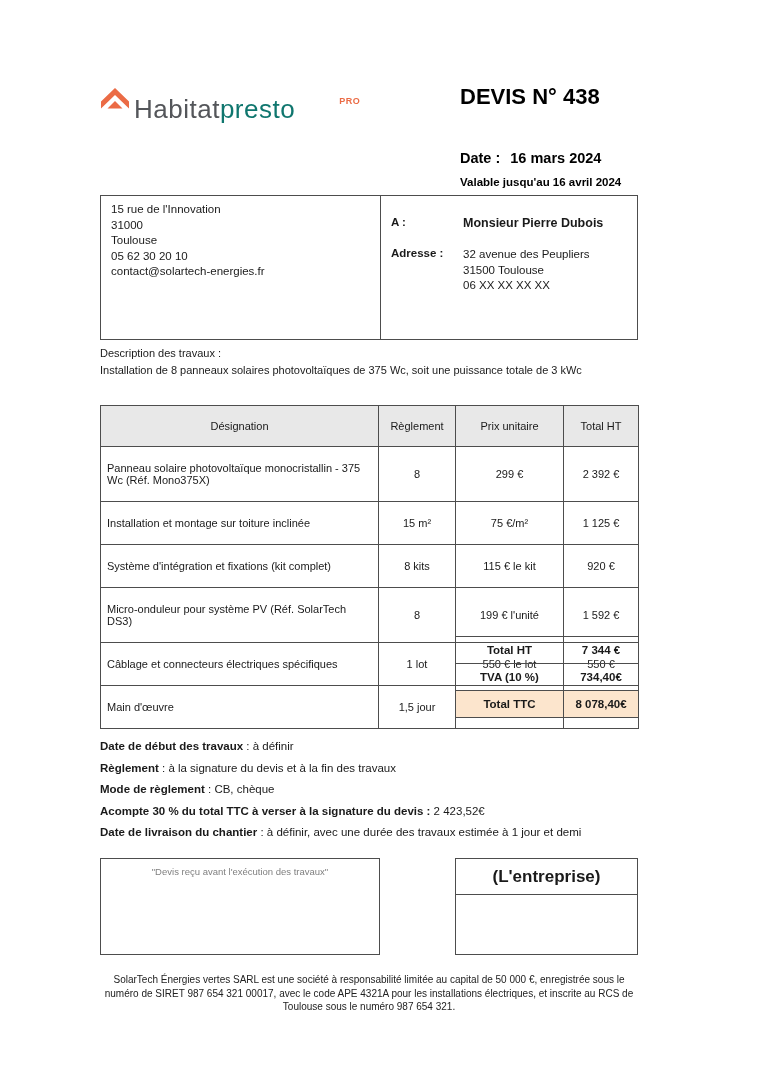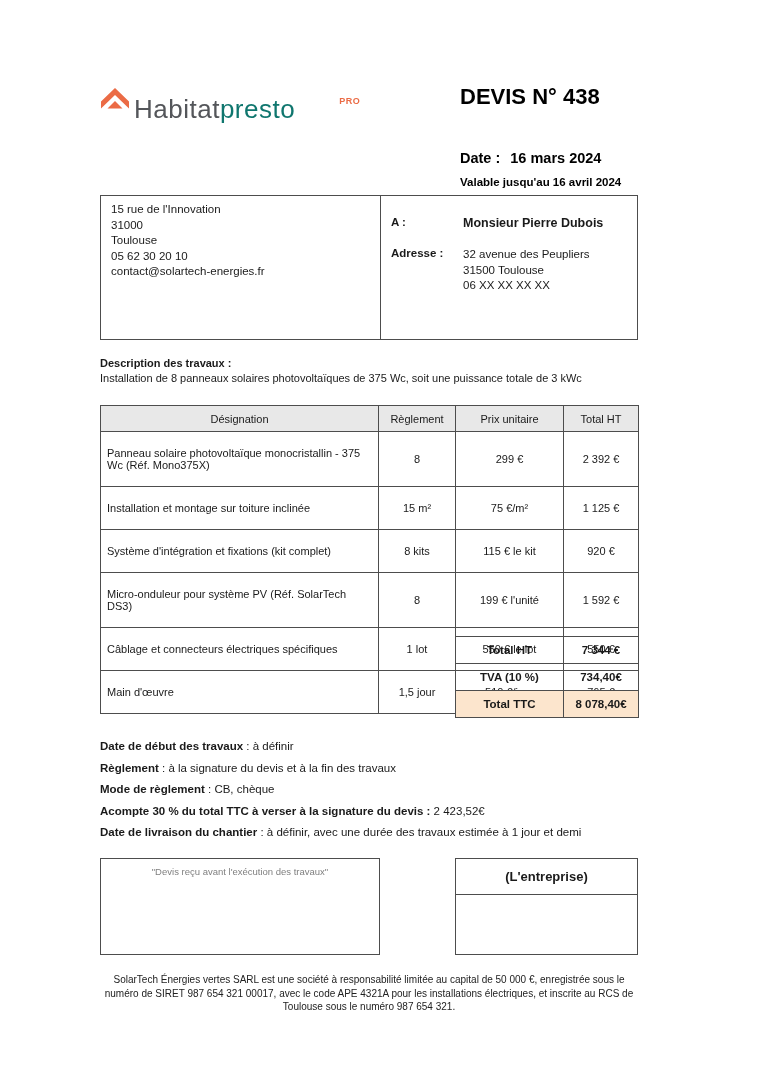--- a/index.html
+++ b/index.html
@@ -30,28 +30,28 @@
   .party-left { width:280px; border-right:1px solid #4d4d4d; padding:6px 10px; }
   .party-left .company-name { font-size:12.5px; font-weight:bold; margin-bottom:20px; }
   .party-left .addr-line { font-size:11.5px; line-height:15.5px; }
   .party-right { flex:1; padding:20px 10px 6px 10px; font-size:11.5px; }
   .party-row { display:flex; margin-bottom:17px; }
   .party-label { width:72px; font-weight:bold; flex-shrink:0; }
   .client-name { font-weight:bold; font-size:12.5px; }
   .party-right .addr-line { line-height:15.5px; }
 
   
-  .desc-label { position:absolute; left:100px; top:357px; font-size:11px; font-weight:bold; }
-  .desc-text  { position:absolute; left:100px; top:372px; font-size:11px; }
+  .desc-label { position:absolute; left:100px; top:347px; font-size:11px; font-weight:normal; }
+  .desc-text  { position:absolute; left:100px; top:364px; font-size:11px; }
 
   
   table { border-collapse:collapse; }
   .items { position:absolute; left:100px; top:405px; width:538px; table-layout:fixed; }
   .items th, .items td { border:1px solid #4d4d4d; font-weight:normal; font-size:11px; }
-  .items th { background:#e8e8e8; height:26px; text-align:center; }
+  .items th { background:#e8e8e8; height:41px; text-align:center; }
   .items td { text-align:center; padding:15px 4px; }
   .items td.des { text-align:left; padding-left:6px; padding-right:6px; }
   .c1{width:278px;} .c2{width:77px;} .c3{width:108px;} .c4{width:75px;}
   .r2l { height:39px; } .r1l { height:32px; } .r1s { height:27px; }
 
   
   .totals { position:absolute; left:455px; top:636px; width:183px; table-layout:fixed; }
   .totals td { border:1px solid #4d4d4d; height:27px; font-size:11.5px; font-weight:bold; text-align:center; }
   .totals .tl { width:108px; } .totals .tv { width:75px; }
   .ttc td { background:#fce5cd; }
@@ -60,21 +60,21 @@
   .conditions { position:absolute; left:100px; top:736px; width:538px; font-size:11.5px; }
   .cond-line { line-height:21.5px; }
   .cond-line b { font-weight:bold; }
 
   
   .sig { position:absolute; top:858px; height:97px; border:1px solid #4d4d4d; background:#fff; }
   .sig-client { left:100px; width:280px; }
   .sig-company { left:455px; width:183px; }
   .sig-head { height:36px; border-bottom:1px solid #4d4d4d; display:flex; align-items:center; justify-content:center; font-weight:bold; }
   .sig-client .sig-head { font-size:15px; }
-  .sig-company .sig-head { font-size:13px; }
+  .sig-company .sig-head { font-size:17px; }
   .sig-note { text-align:center; font-size:9.5px; color:#808080; margin-top:7px; padding:0 6px; }
 
   
   .footer { position:absolute; left:100px; top:973px; width:538px; text-align:center;
             font-size:10px; line-height:13.5px; color:#222; }
 </style>
 </head>
 <body>
 
 <div class="page">

